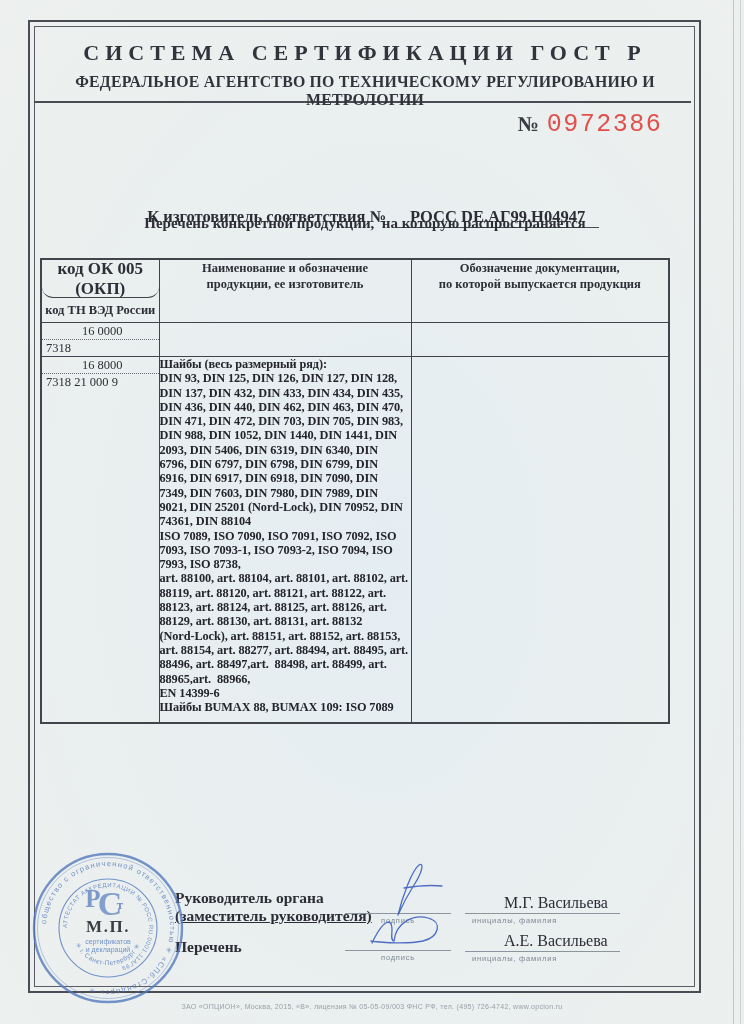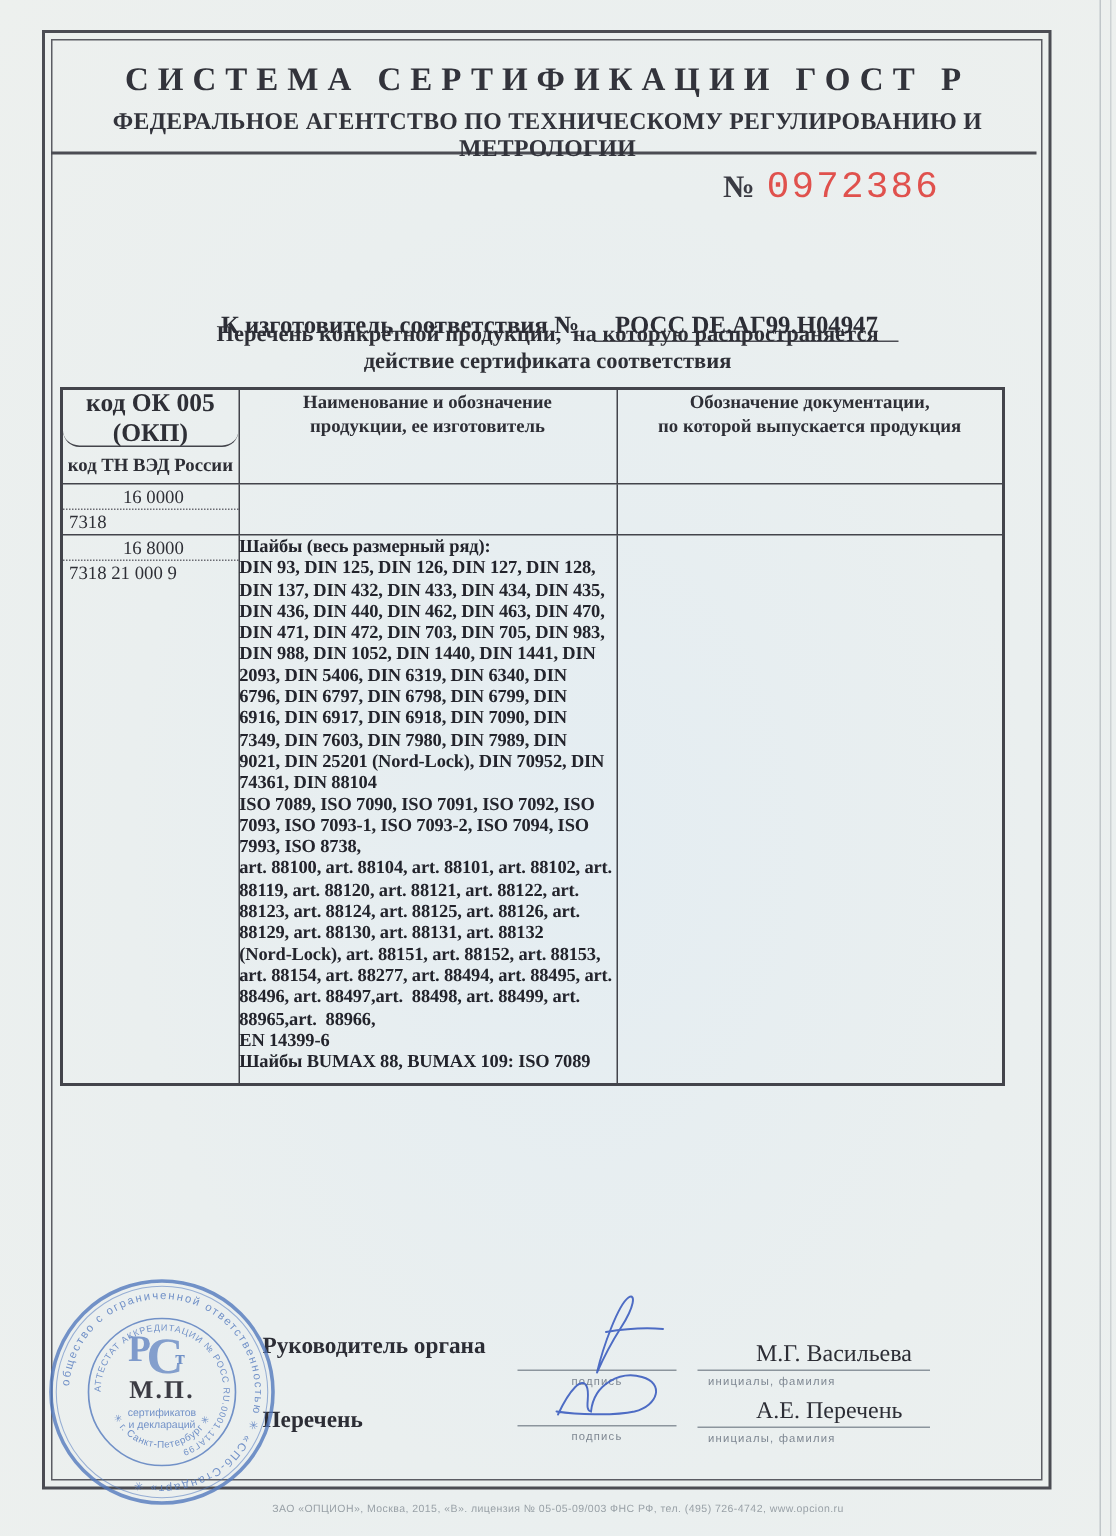--- a/index.html
+++ b/index.html
@@ -16,21 +16,21 @@
   
   .frame { position:absolute; left:28px; top:20px; width:669px; height:969px;
     border:2px solid #4b4c53; }
   .frame-inner { position:absolute; inset:4px; border:1px solid #5b5c63; }
   .header-sep { position:absolute; left:34px; top:101px; width:657px; height:2px; background:#4b4c53; }
 
   .center-band { position:absolute; left:44px; right:58px; text-align:center; }
   .sys-title { top:40px; font-size:22px; font-weight:bold; letter-spacing:6px; color:#32333b; }
   .agency { top:73px; font-size:16px; font-weight:bold; letter-spacing:0.2px; color:#32333b; transform:scaleX(0.99); }
 
-  .blank-no { position:absolute; top:110px; left:482px; width:180px; text-align:left; white-space:nowrap; }
+  .blank-no { position:absolute; top:110px; left:500px; width:180px; text-align:center; white-space:nowrap; }
   .blank-no .nosign { font-size:21px; color:#3a3b43; font-weight:bold; margin-right:8px; }
   .blank-no .digits { font-family:"Liberation Mono","DejaVu Sans Mono",monospace;
     font-size:25px; letter-spacing:1.5px; color:#e0514d; }
 
   .apx-title { top:142px; font-size:28px; font-weight:bold; letter-spacing:2.5px; color:#2c2d35; }
 
   .cert-line { position:absolute; top:187px; left:44px; right:58px; text-align:center;
     font-size:16.5px; font-weight:bold; color:#2c2d35; white-space:pre; }
   .cert-line .cert-no { border-bottom:1px solid #4b4c53; padding:0 14px 1px 14px; margin-left:10px; font-weight:bold; }
 
@@ -83,21 +83,20 @@
   <div class="blank-no">
     <span class="nosign">№</span><span class="digits">0972386</span>
   </div>
 
 
   <div class="cert-line">
     <span>К изготовитель соответствия №</span><span class="cert-no">РОСС DE.АГ99.Н04947</span>
   </div>
 
   <div class="center-band sub1" style="position:absolute;">Перечень конкретной продукции,  на которую распространяется</div>
-  <div class="center-band sub2" style="position:absolute;">действие сертификата соответствия</div>
 
   <table class="products">
     <colgroup>
         <col style="width:118px">
         <col style="width:252px">
         <col style="width:258px">
       </colgroup>
     <tbody>
         <tr style="height:62px">
       <th>
@@ -152,32 +151,33 @@
             <div>88965,art.  88966,</div>
             <div>EN 14399-6</div>
             <div>Шайбы BUMAX 88, BUMAX 109: ISO 7089</div>
           </td>
       <td></td>
     </tr>
   </tbody>
     </table>
 
   <div class="sig-label" style="left:175px; top:889px;">Руководитель органа</div>
+  <div class="sig-label underlined" style="left:175px; top:907px;">(заместитель руководителя)</div>
   <div class="sig-label" style="left:175px; top:938px;">Перечень</div>
 
   <div class="sig-line" style="left:345px; top:913px; width:106px;"></div>
   <div class="sig-caption" style="left:345px; top:916px; width:106px; text-align:center;">подпись</div>
   <div class="sig-line" style="left:345px; top:950px; width:106px;"></div>
   <div class="sig-caption" style="left:345px; top:953px; width:106px; text-align:center;">подпись</div>
 
   <div class="person-name" style="left:468px; top:894px;">М.Г. Васильева</div>
   <div class="sig-line" style="left:465px; top:913px; width:155px;"></div>
   <div class="sig-caption" style="left:472px; top:916px;">инициалы, фамилия</div>
 
-  <div class="person-name" style="left:468px; top:932px;">А.Е. Перечень</div>
+  <div class="person-name" style="left:468px; top:932px;">А.Е. Васильева</div>
   <div class="sig-line" style="left:465px; top:951px; width:155px;"></div>
   <div class="sig-caption" style="left:472px; top:954px;">инициалы, фамилия</div>
 
   <svg class="autograph-svg" width="120" height="100" viewBox="0 0 120 100">
     <g stroke="#3d5ec0" stroke-width="1.3" fill="none" stroke-linecap="round" opacity="0.9">
       <path d="M 40 57 C 44 40 54 12 61 7 C 66 4 65 13 56 27 C 49 38 44 48 40 57"></path>
       <path d="M 46 30 C 58 28 74 27 84 28"></path>
       <path d="M 14 85 C 22 68 30 60 33 66 C 36 72 31 82 36 83 C 38 64 56 56 70 60 C 85 64 81 79 65 83 C 51 86 26 85 13 83"></path>
     </g>
   </svg>

